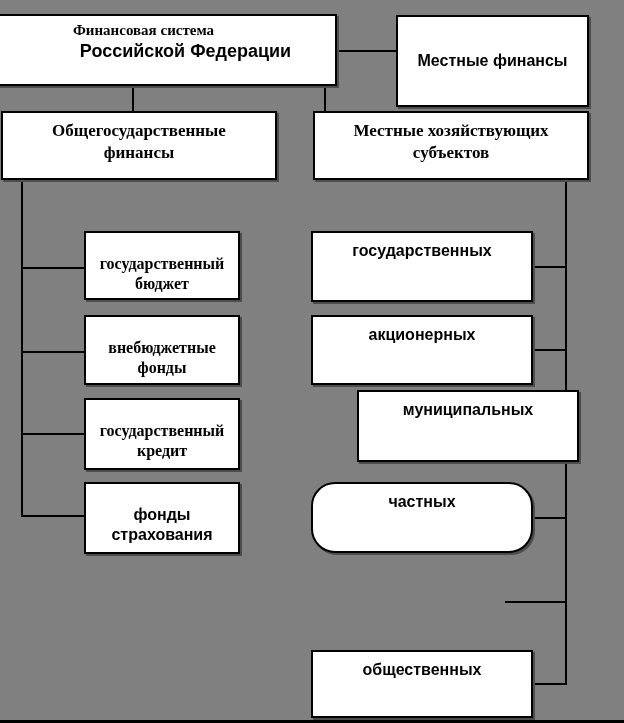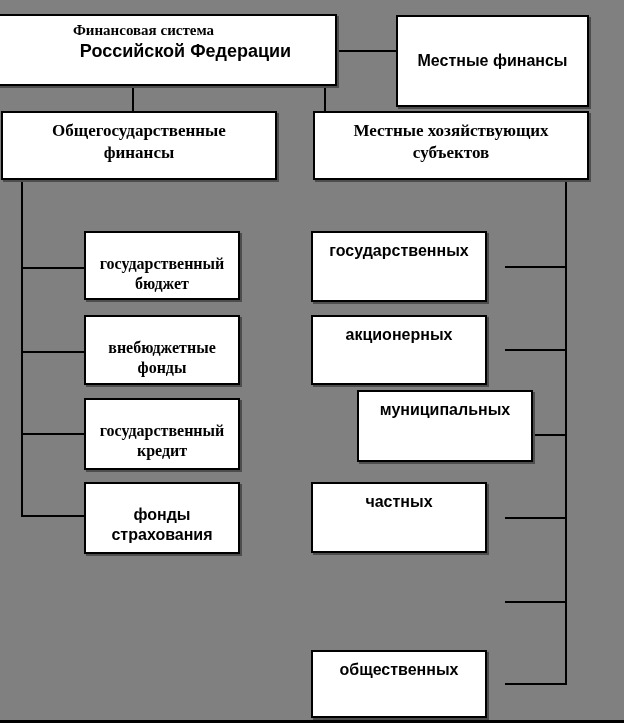--- a/index.html
+++ b/index.html
@@ -70,29 +70,29 @@
     font-size: 16px;
     line-height: 1.25;
   }
   #node-budget    { top: 231px; height: 69px; }
   #node-offbudget { top: 315px; height: 70px; }
   #node-credit    { top: 398px; height: 72px; }
   #node-insurance { top: 482px; height: 72px; font-family: "Liberation Sans", sans-serif; }
 
   
   .child-right {
-    left: 311px; width: 176px;
+    left: 311px; width: 222px;
     padding-top: 9px;
     font-family: "Liberation Sans", sans-serif;
     font-size: 16px;
   }
   #node-gos     { top: 231px; height: 71px; }
   #node-aktsion { top: 315px; height: 70px; }
   #node-munic   { top: 390px; height: 72px; margin-left: 46px; }
-  #node-chast   { top: 482px; height: 71px; }
+  #node-chast   { top: 482px; height: 71px; border-radius: 24px; }
   #node-arend   { top: 565px; height: 71px; }
   #node-obshch  { top: 650px; height: 68px; }
 
   .two-line span { display: block; }
 </style>
 </head>
 <body>
 
 <div id="canvas">
 

